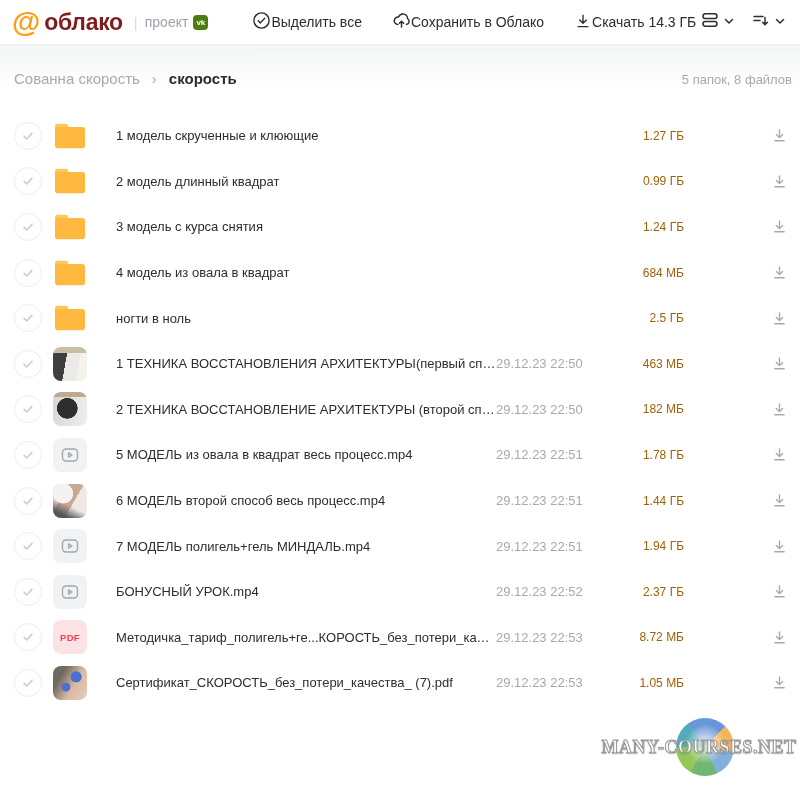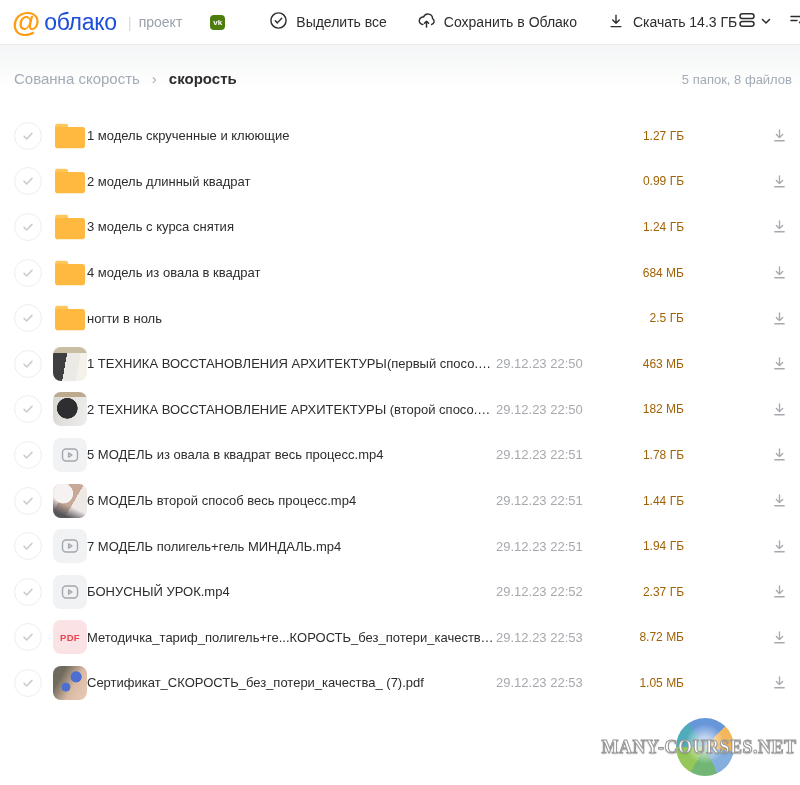--- a/index.html
+++ b/index.html
@@ -4,48 +4,48 @@
 <style>
   * { margin:0; padding:0; box-sizing:border-box; }
   html,body { width:800px; height:785px; background:#fff; overflow:hidden;
               font-family:"Liberation Sans", sans-serif; color:#2c2d2e; position:relative; }
 
   
   .topbar { height:45px; display:flex; align-items:center; padding:0 14px 0 12px;
             border-bottom:1px solid #ebedef; background:#fff; }
   .brand { display:flex; align-items:center; cursor:pointer; }
   .at { font-size:29px; font-weight:700; color:#ff9c12; line-height:1; margin-right:4px; }
-  .brand-name { font-size:23px; font-weight:400; color:#1d4ed8; letter-spacing:-.3px; }
+  .brand-name { font-size:23px; font-weight:700; color:#7f1d1d; letter-spacing:-.3px; }
   .brand-div { color:#d7dadd; font-size:15px; margin:0 7px 0 11px; }
   .brand-project { color:#9ba2ab; font-size:14px; margin-right:5px; }
   .vk-badge { width:15px; height:15px; border-radius:4px; background:#4d7c0f; color:#fff;
-              font-size:8px; font-weight:700; display:flex; align-items:center; justify-content:center;margin-left:23px; }
+              font-size:8px; font-weight:700; display:flex; align-items:center; justify-content:center; }
 
   .actions { display:flex; align-items:center; gap:30px; margin-left:44px; }
-  .action { display:flex; align-items:center; gap:8px; font-size:14px; color:#2c2d2e; cursor:pointer; white-space:nowrap; }
+  .action { display:flex; align-items:center; font-size:14px; color:#2c2d2e; cursor:pointer; white-space:nowrap; }
   .action svg { flex:none; }
 
   .right-icons { margin-left:auto; display:flex; align-items:center; gap:16px; }
   .icon-btn { display:flex; align-items:center; gap:3px; cursor:pointer; }
 
   
   .crumb-strip { padding:25px 8px 16px 14px; display:flex; align-items:baseline;
                  background:linear-gradient(180deg,#f4f5f6 0%,#ffffff 75%); }
   .crumb-parent { color:#a3abb4; font-size:15px; cursor:pointer; }
   .crumb-sep { color:#a8aeb6; font-size:15px; margin:0 12px; }
   .crumb-current { color:#2c2d2e; font-size:15px; font-weight:600; }
   .crumb-summary { margin-left:auto; color:#a3abb4; font-size:13px; }
 
   
   .list { margin-top:10px; }
   .row { height:45.6px; display:flex; align-items:center; padding:0 12px 0 14px; }
   .checkbox { width:28px; height:28px; border-radius:50%; border:1px solid #eceef0;
               display:flex; align-items:center; justify-content:center; margin-right:11px;
               background:#fff; cursor:pointer; flex:none; }
-  .icon-cell { width:34px; height:34px; margin-right:0; display:flex; align-items:center; justify-content:center; flex:none; }
+  .icon-cell { width:34px; height:34px; margin-right:29px; display:flex; align-items:center; justify-content:center; flex:none; }
   .name { flex:1; font-size:13px; color:#2c2d2e; white-space:nowrap; overflow:hidden; text-overflow:ellipsis; cursor:pointer; }
   .date { width:108px; text-align:left; color:#a6a9ae; font-size:13px; flex:none; }
   .size { width:80px; text-align:right; color:#a16207; font-size:12px; flex:none; }
   .dl { width:18px; height:18px; margin-left:86px; display:flex; align-items:center; justify-content:center; cursor:pointer; flex:none; }
 
   .video-ph { width:34px; height:34px; border-radius:8px; background:#f1f2f4;
               display:flex; align-items:center; justify-content:center; }
   .pdf-badge { width:34px; height:34px; border-radius:8px; background:#fbe2e4; color:#f0414f;
                font-size:9.5px; font-weight:700; letter-spacing:.3px;
                display:flex; align-items:center; justify-content:center; }

